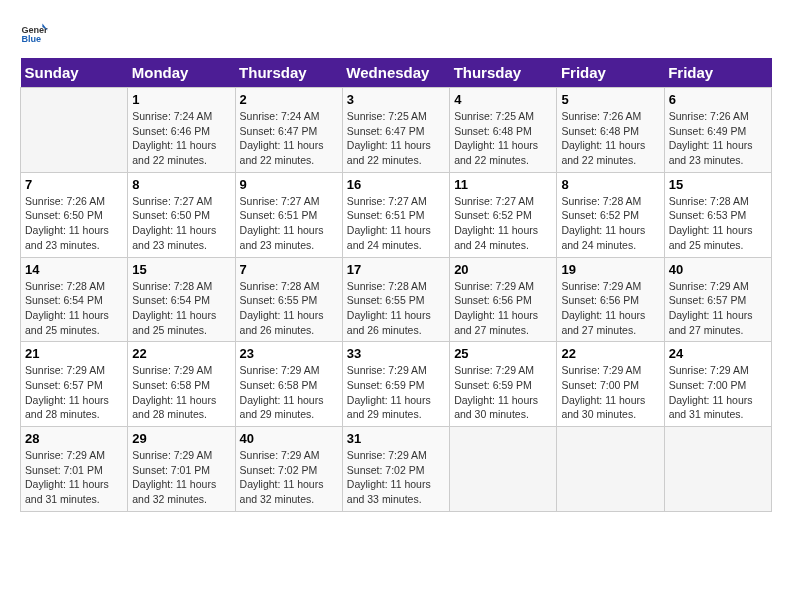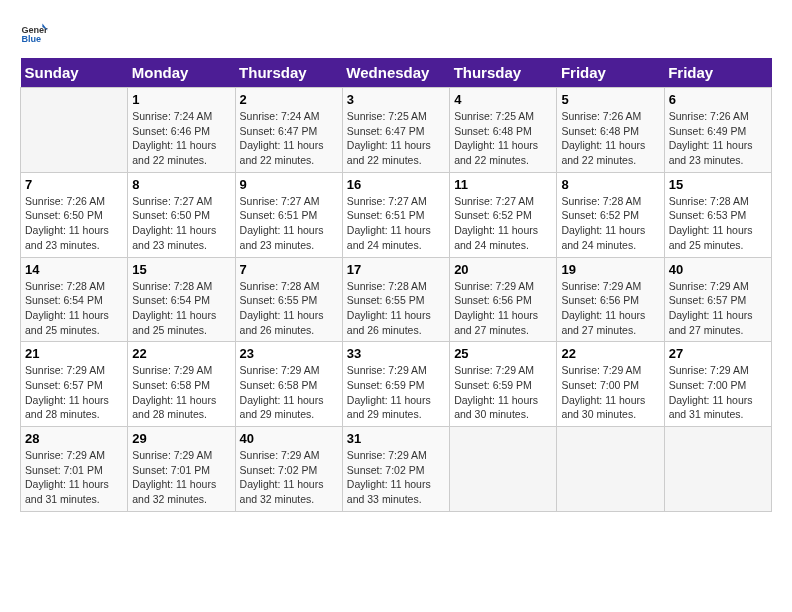--- a/index.html
+++ b/index.html
@@ -214,21 +214,21 @@
         </td>
         <td>
           <span class="day-number">25</span>
           <div class="day-info">Sunrise: 7:29 AM<br>Sunset: 6:59 PM<br>Daylight: 11 hours and 30 minutes.</div>
         </td>
         <td>
           <span class="day-number">22</span>
           <div class="day-info">Sunrise: 7:29 AM<br>Sunset: 7:00 PM<br>Daylight: 11 hours and 30 minutes.</div>
         </td>
         <td>
-          <span class="day-number">27</span>
+          <span class="day-number">24</span>
           <div class="day-info">Sunrise: 7:29 AM<br>Sunset: 7:00 PM<br>Daylight: 11 hours and 31 minutes.</div>
         </td>
       </tr>
       <tr>
         <td>
           <span class="day-number">28</span>
           <div class="day-info">Sunrise: 7:29 AM<br>Sunset: 7:01 PM<br>Daylight: 11 hours and 31 minutes.</div>
         </td>
         <td>
           <span class="day-number">29</span>

